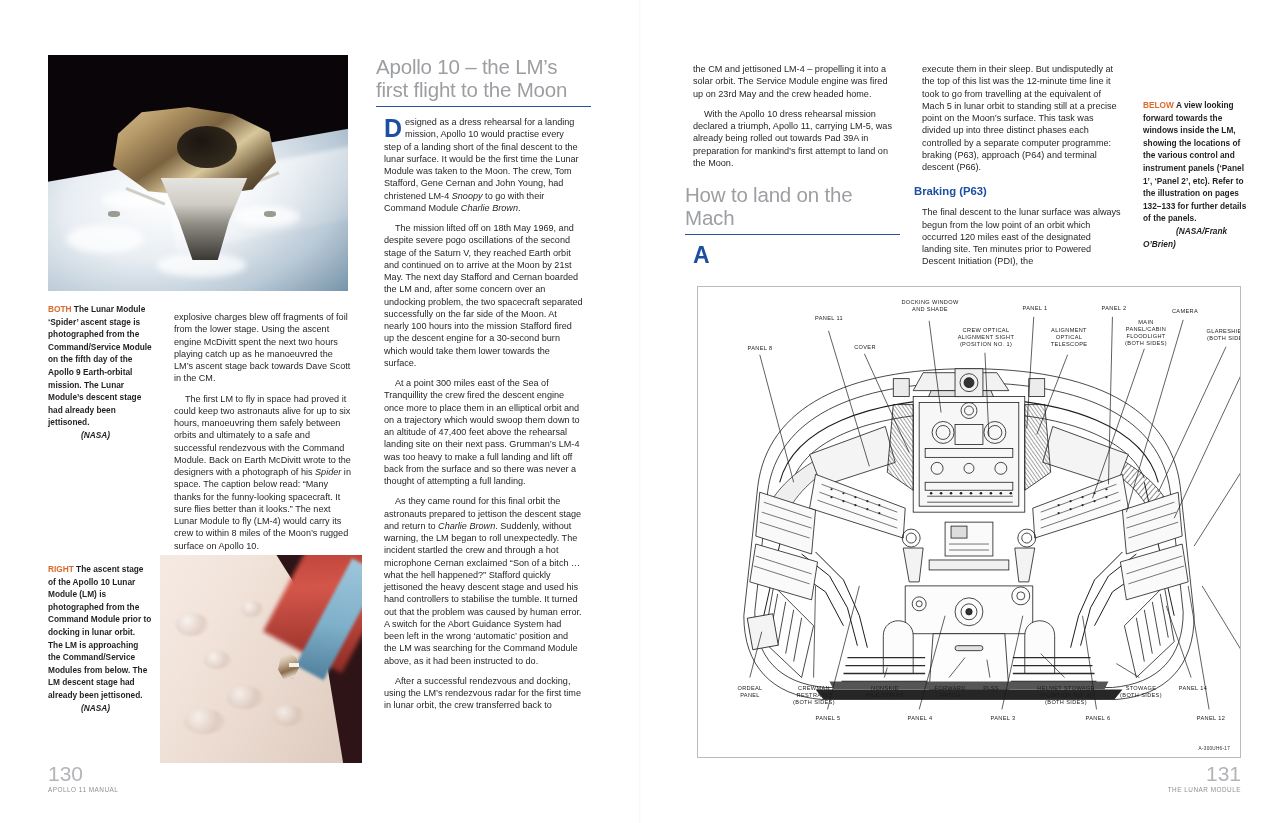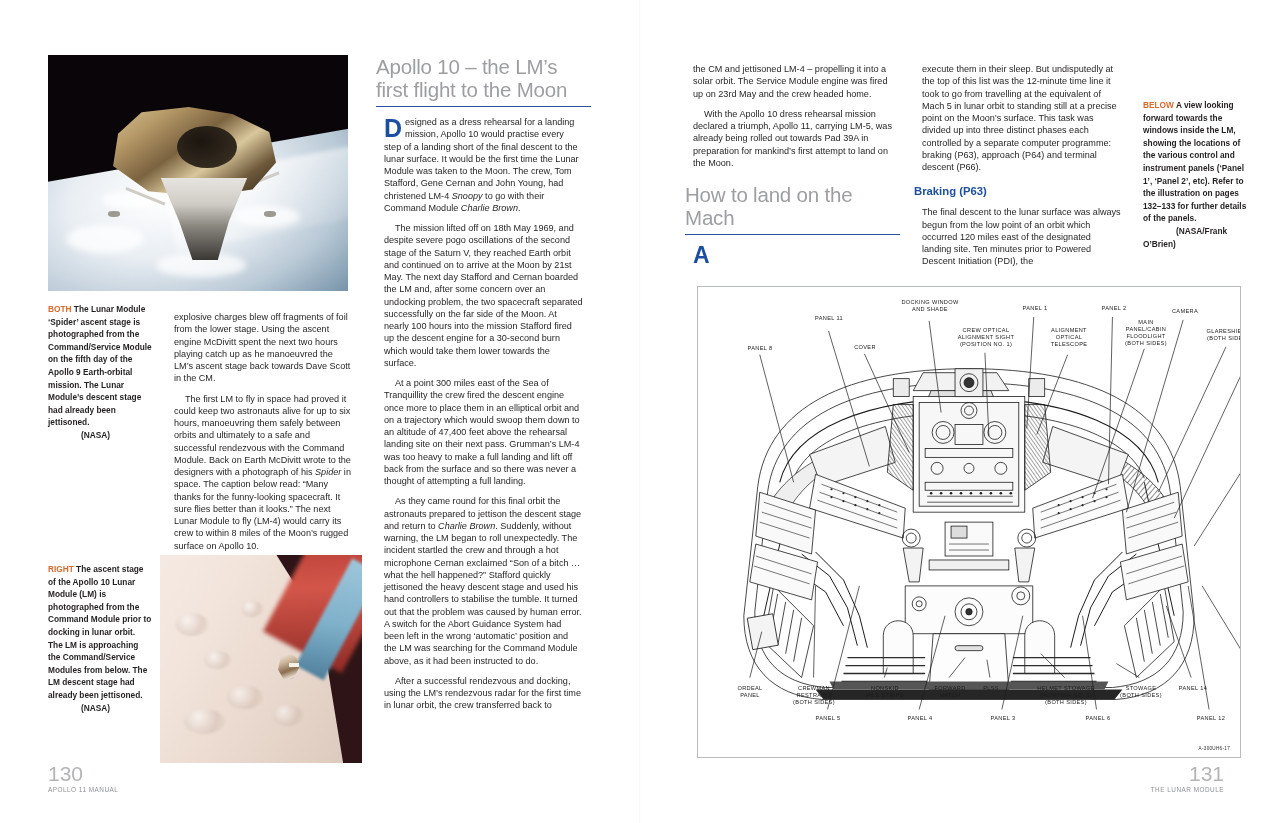--- a/index.html
+++ b/index.html
@@ -70,21 +70,21 @@
   }
 
   
   .caption {
     font-size: 8.3px;
     line-height: 12.6px;
     font-weight: bold;
     color: #231f20;
   }
   .cap-lead { color: #d96a2b; font-weight: bold; }
-  .cap-credit { font-weight: bold; padding-left: 33px; }
+  .cap-credit { font-style: italic; font-weight: bold; padding-left: 33px; }
 
   
   .left-grid {
     display: grid;
     grid-template-columns: 104px 196px 215px;
     column-gap: 14px;
     height: 710px;
   }
   .lp-col1 { position: relative; }
   .lp-col2 { position: relative; }
@@ -116,21 +116,21 @@
     left: 697px; top: 286px;
     width: 544px; height: 472px;
     border: 1px solid #b8bcc0;
     background: #ffffff;
     overflow: hidden;
   }
 
   
   .folio { position: absolute; bottom: 30px; }
   .folio-left { left: 48px; text-align: left; }
-  .folio-right { right: 56px; text-align: right; }
+  .folio-right { right: 39px; text-align: right; }
   .folio-num { font-size: 21px; color: #b3b5b8; line-height: 21px; font-weight: 400; }
   .folio-txt { font-size: 6.4px; color: #8d9094; letter-spacing: 0.5px; margin-top: 2px; }
 
   
   .gutter {
     position: absolute; left: 639px; top: 0; width: 2px; height: 823px;
     background: linear-gradient(to right, rgba(0,0,0,0.035), rgba(0,0,0,0.0));
   }
 
   

